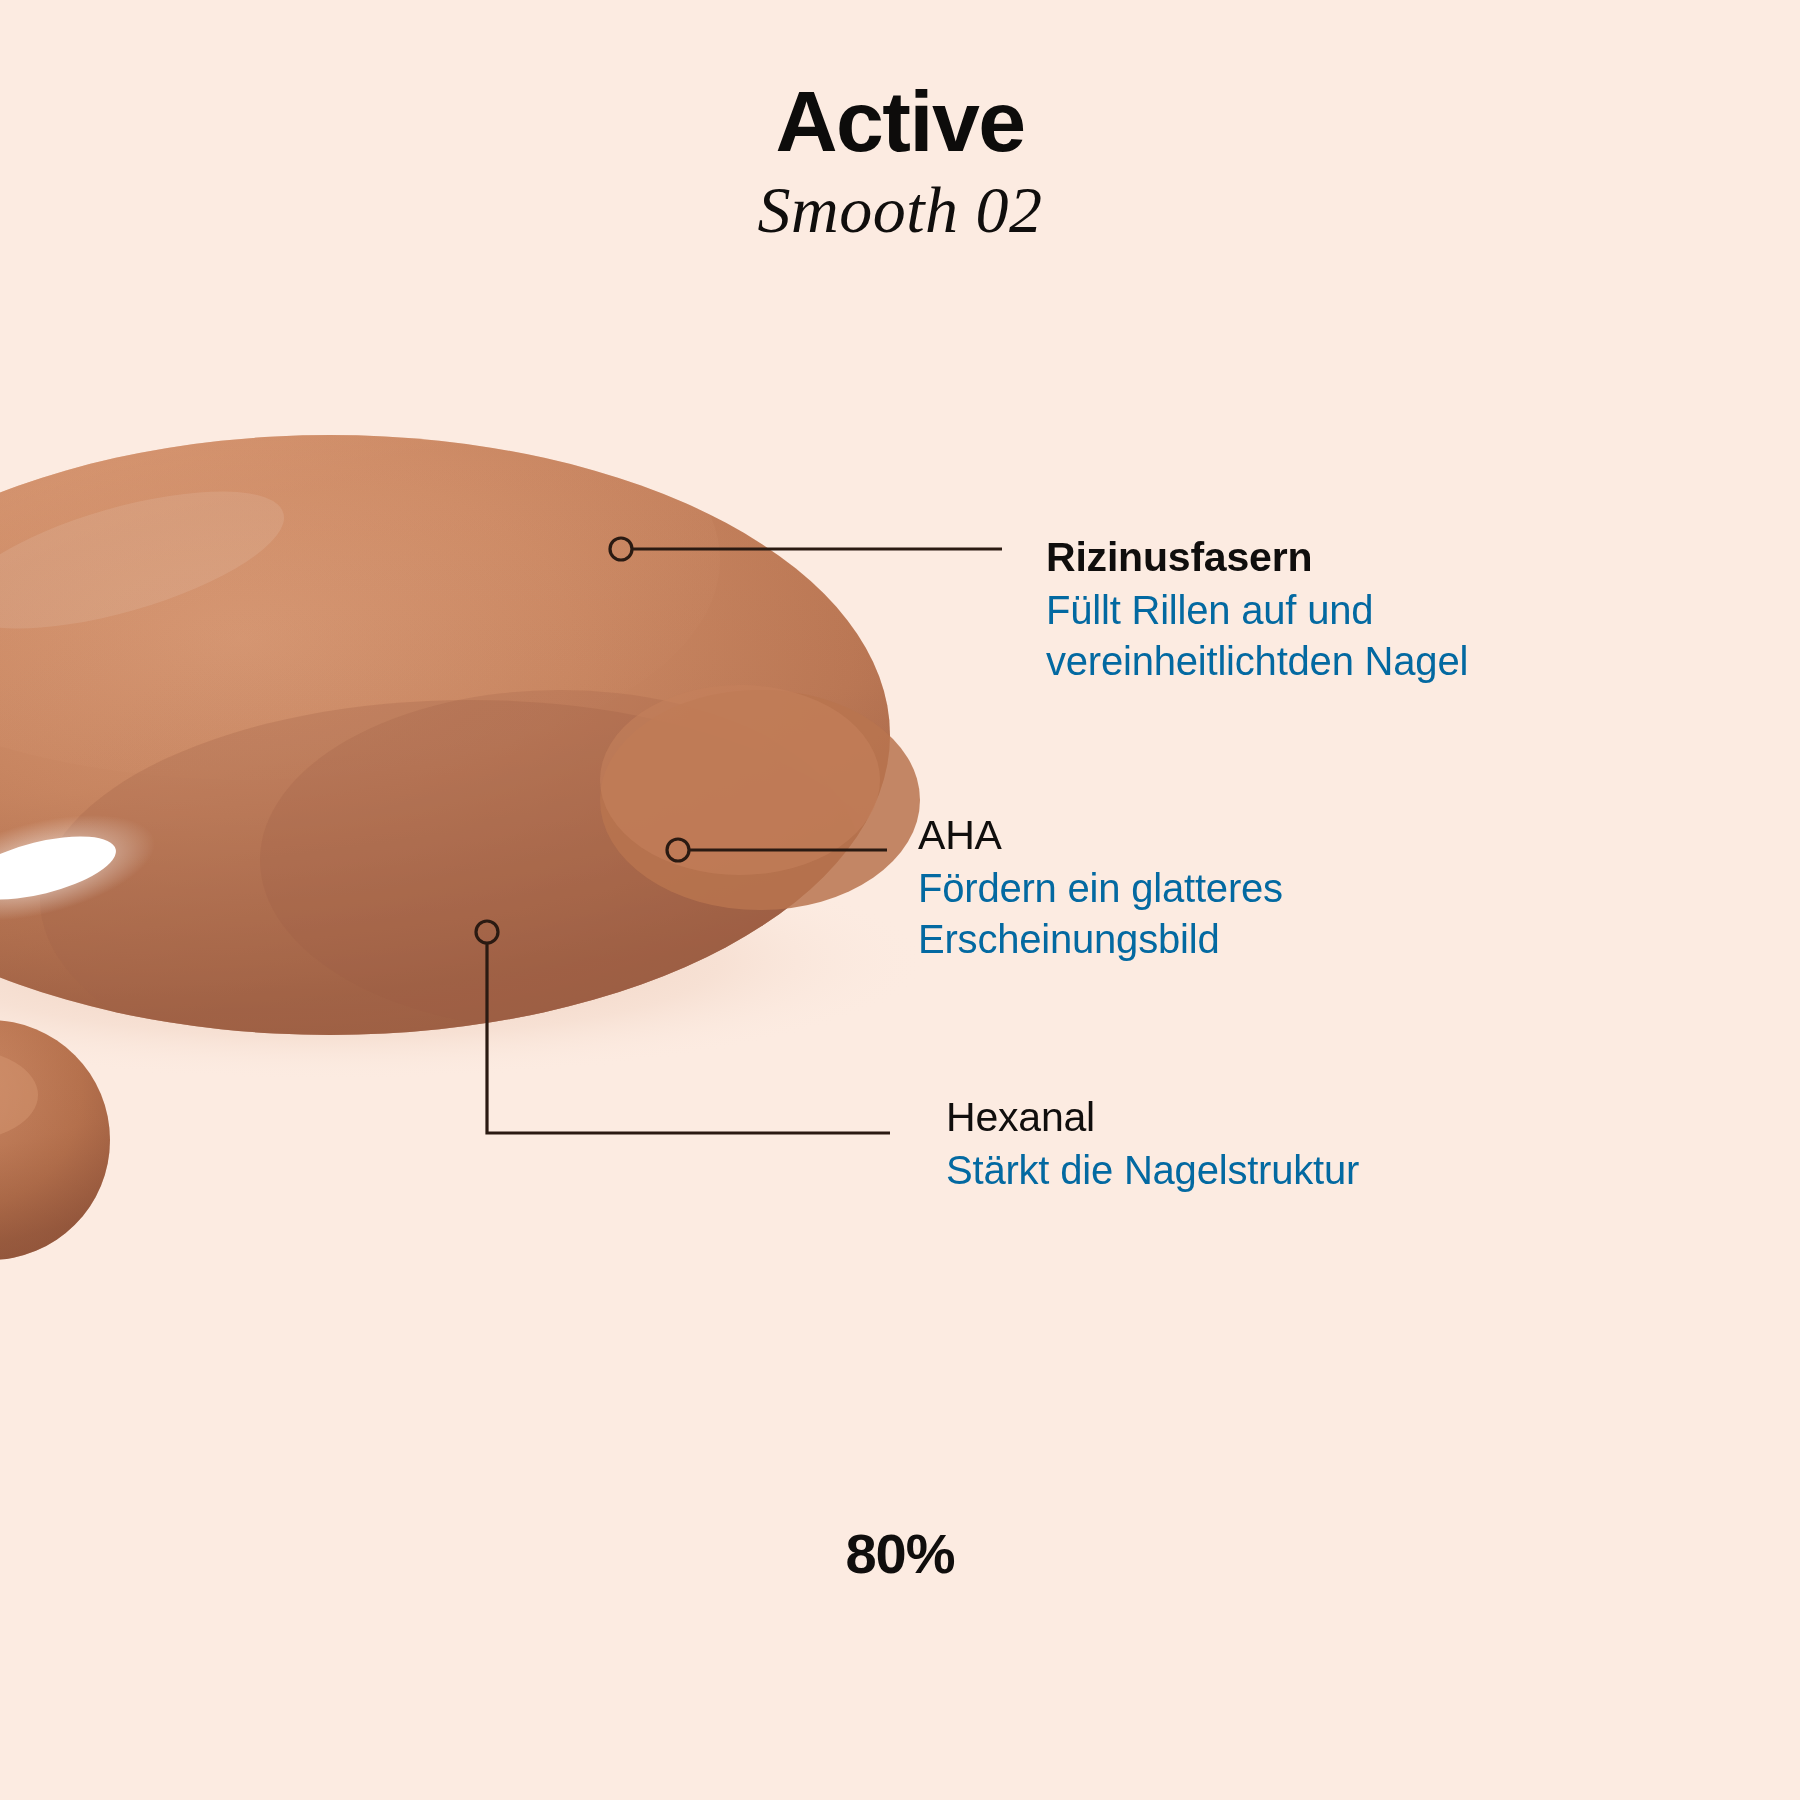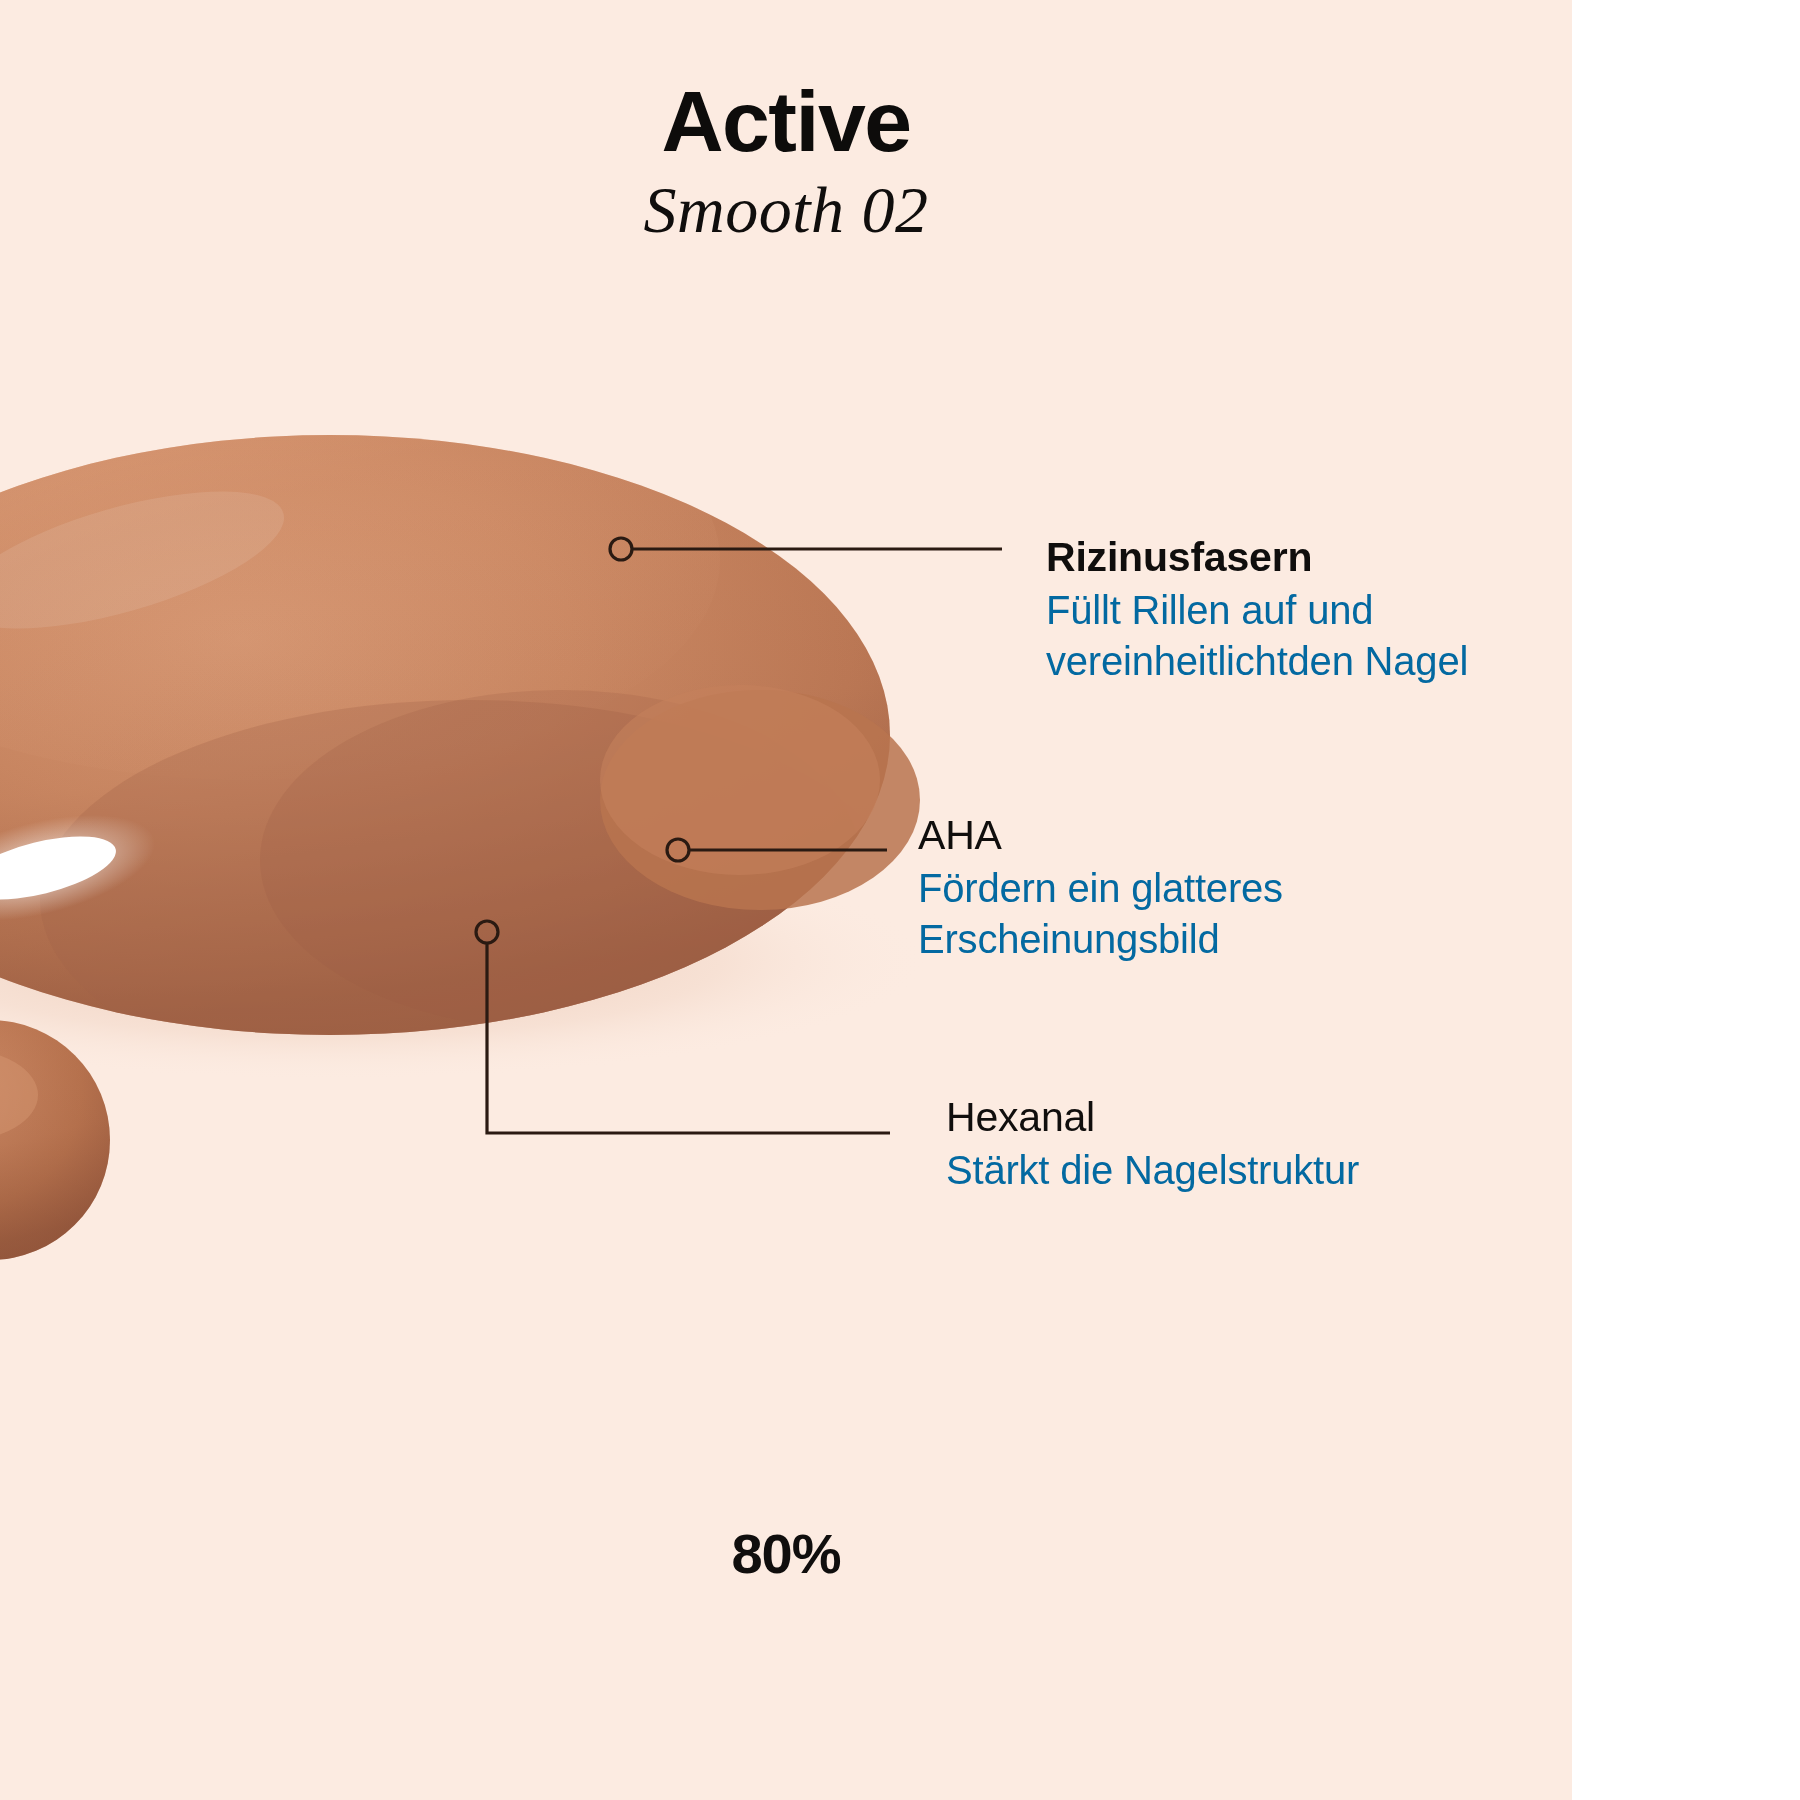--- a/index.html
+++ b/index.html
@@ -2,21 +2,21 @@
 <html><head>
 <meta charset="utf-8">
 <style>
   html, body {
     margin: 0;
     padding: 0;
     background: #ffffff;
   }
   #stage {
     position: relative;
-    width: 1572px;
+    width: 1800px;
     height: 1800px;
     overflow: hidden;
     background: #fcebe1;
     font-family: "Liberation Sans", sans-serif;
     -webkit-font-smoothing: antialiased;
   }
 
   
   #art {
     position: absolute;

